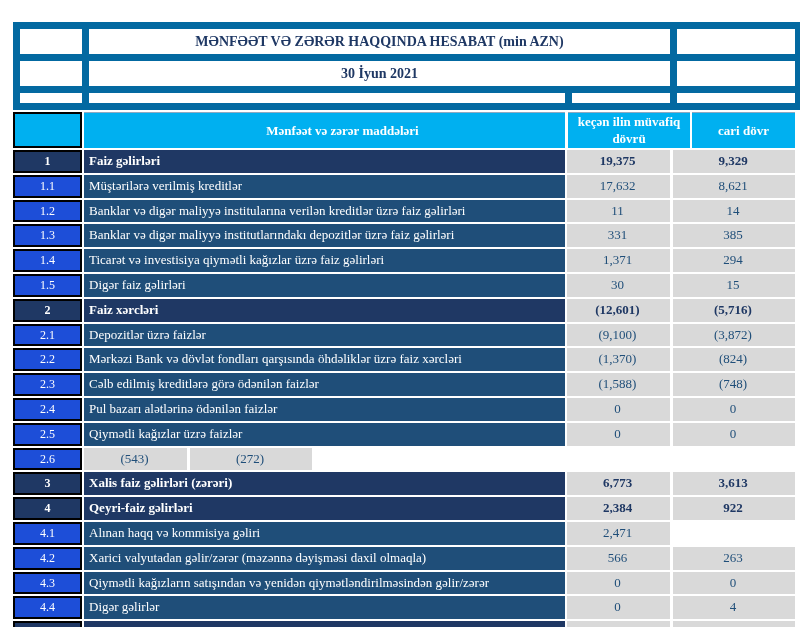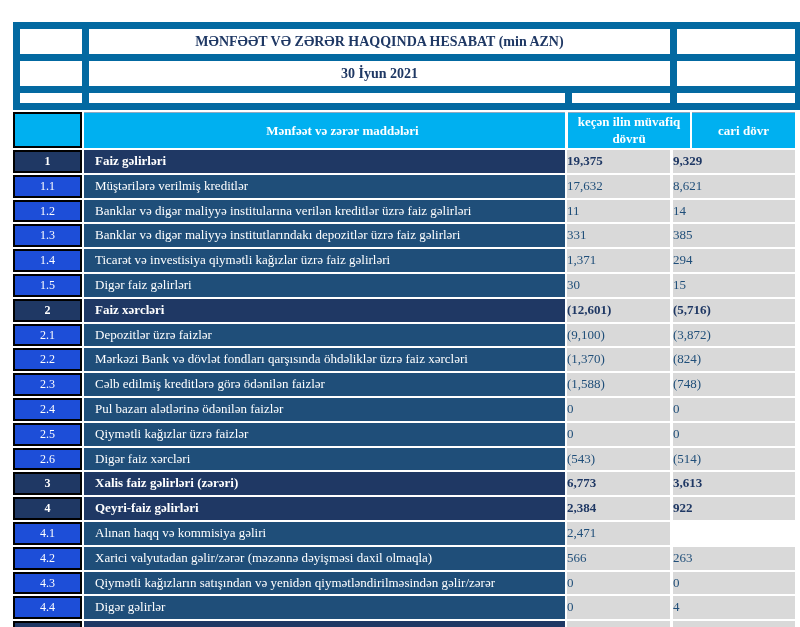--- a/index.html
+++ b/index.html
@@ -83,29 +83,29 @@
     text-align: center;
     line-height: 18.8px;
   }
   .row .lbl {
     width: 481px;
     margin-left: 2px;
     background: #1f4e79;
     color: #ffffff;
     font-size: 13px;
     line-height: 22.8px;
-    padding-left: 11px;
+    padding-left: 5px;
     white-space: nowrap;
   }
   .row .num {
     background: #d9d9d9;
     color: #1f4e79;
     font-size: 13px;
     line-height: 22.8px;
-    text-align: left;
+    text-align: center;
     padding-right: 2px;
   }
   .row .cur  { width: 103px; margin-left: 2px; }
   .row .prev { width: 122px; margin-left: 3px; }
 
   .row.bold .idx,
   .row.bold .lbl { background: #1f3864; font-weight: bold; }
   .row.bold .num { color: #1f3864; font-weight: bold; }
 </style>
 </head>
@@ -227,23 +227,22 @@
 
   <div class="row">
     <div class="cell idx">2.5</div>
     <div class="cell lbl">Qiymətli kağızlar üzrə faizlər</div>
     <div class="cell num cur">0</div>
     <div class="cell num prev">0</div>
   </div>
 
   <div class="row">
     <div class="cell idx">2.6</div>
-    <div class="cell lbl">Digər faiz xərcləri</div>
     <div class="cell num cur">(543)</div>
-    <div class="cell num prev">(514)</div>
+    <div class="cell num prev">(272)</div>
   </div>
 
   <div class="row bold">
     <div class="cell idx">3</div>
     <div class="cell lbl">Xalis faiz gəlirləri (zərəri)</div>
     <div class="cell num cur">6,773</div>
     <div class="cell num prev">3,613</div>
   </div>
 
   <div class="row bold">

